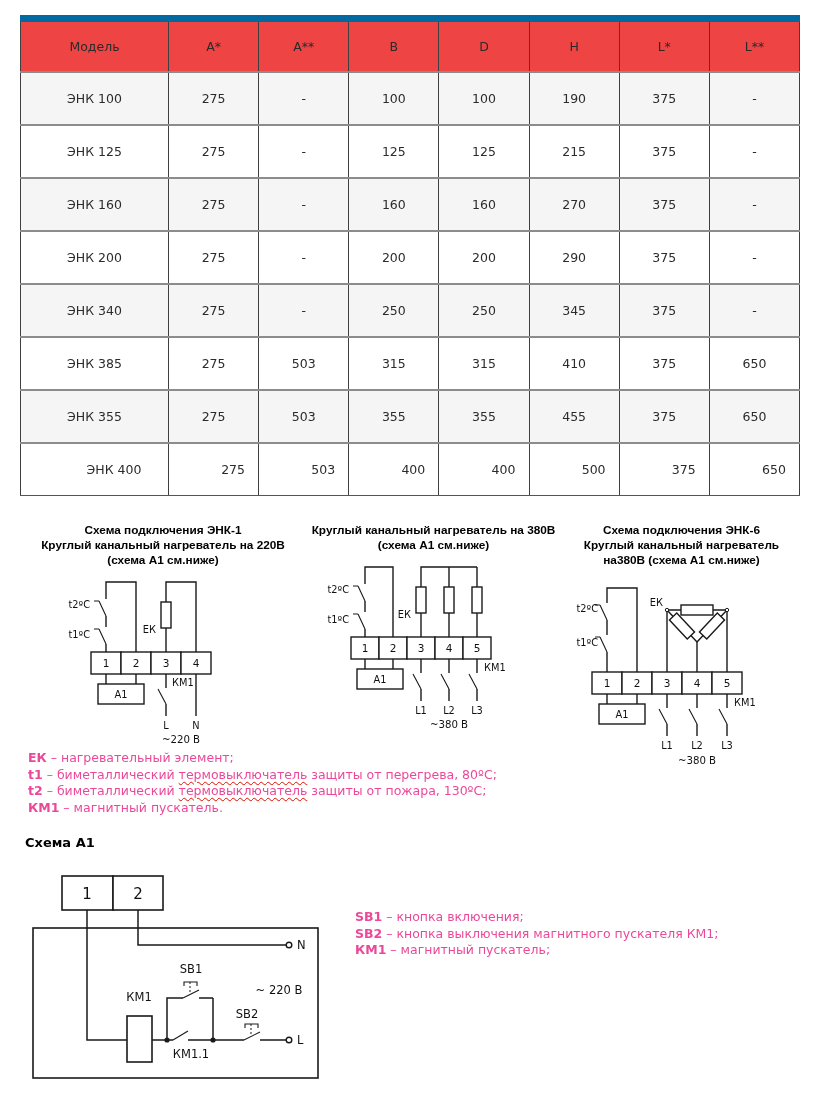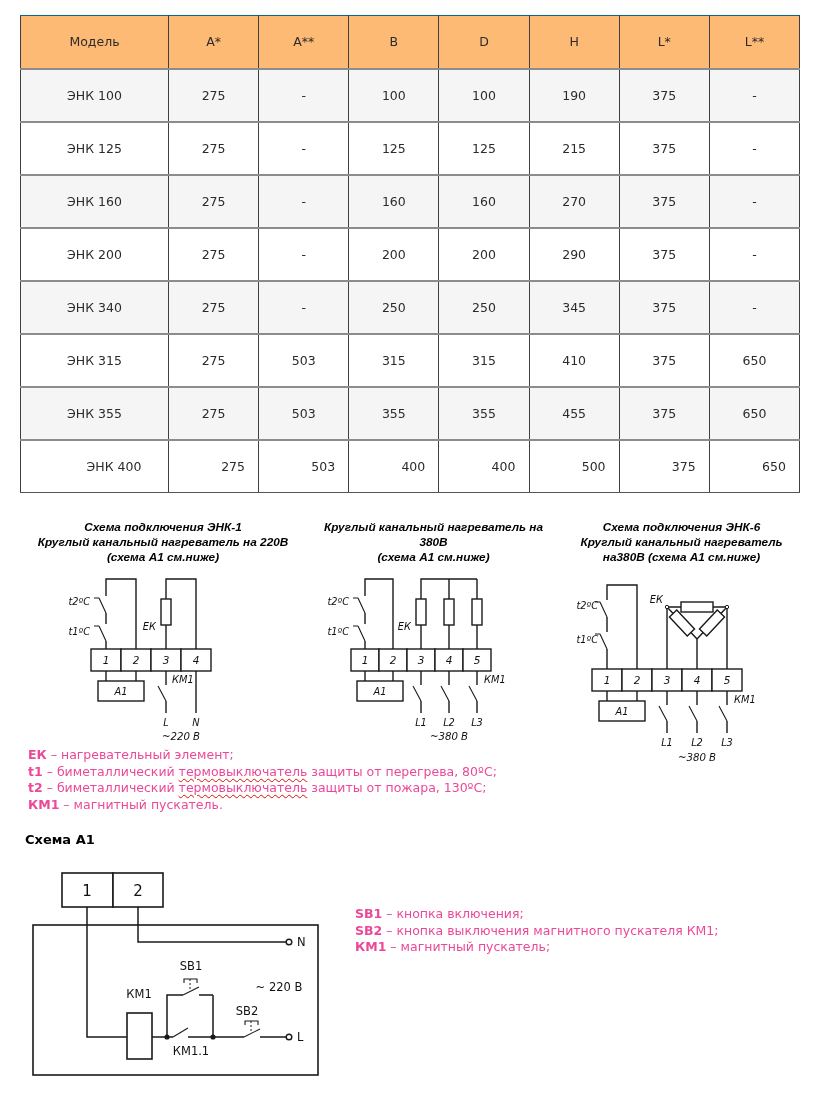--- a/index.html
+++ b/index.html
@@ -15,31 +15,31 @@
   
   table.dims {
     width:780px; border-collapse:collapse; table-layout:fixed;
     font-size:12.5px; color:#2b2b2b;
   }
   table.dims th, table.dims td {
     border-left:1.5px solid #3f3f3f; border-right:1.5px solid #3f3f3f;
     border-top:2px solid #8c8c8c; border-bottom:2px solid #8c8c8c;
     height:53px; text-align:center; vertical-align:middle; font-weight:normal;
   }
-  table.dims thead th { border-top:1px solid #0369a1; background:#fdba74; }
+  table.dims thead th { border-top:7px solid #0369a1; background:#ef4444; }
   table.dims tbody tr:last-child td { border-bottom:1px solid #555;padding-left:39px; }
   table.dims tbody tr:nth-child(odd) td { background:#f5f5f5; }
   col.c-model { width:148px; }
 
   
   .diagrams {
     display:flex; justify-content:space-between;
     margin-top:27px; padding:0 0 0 2px; height:227px;
   }
-  .diagram-col { text-align:center;font-style:italic; }
+  .diagram-col { text-align:center; }
   .diagram-col.c1 { width:282px; }
   .diagram-col.c2 { width:245px; }
   .diagram-col.c3 { width:237px; }
   .d-title {
     font-family:"Liberation Sans", sans-serif;
     font-weight:bold; font-size:11.8px; line-height:15px; color:#000;
   }
   .circuit { display:block; margin:8px auto 0 auto; overflow:visible; }
   .circuit .w { stroke:#1a1a1a; stroke-width:1.4; fill:none; }
   .circuit .thin { stroke:#1a1a1a; stroke-width:1.1; fill:none; }
@@ -146,21 +146,21 @@
         <td>ЭНК 340</td>
         <td>275</td>
         <td>-</td>
         <td>250</td>
         <td>250</td>
         <td>345</td>
         <td>375</td>
         <td>-</td>
       </tr>
       <tr>
-        <td>ЭНК 315</td>
+        <td>ЭНК 385</td>
         <td>275</td>
         <td>503</td>
         <td>315</td>
         <td>315</td>
         <td>410</td>
         <td>375</td>
         <td>650</td>
       </tr>
       <tr>
         <td>ЭНК 355</td>

